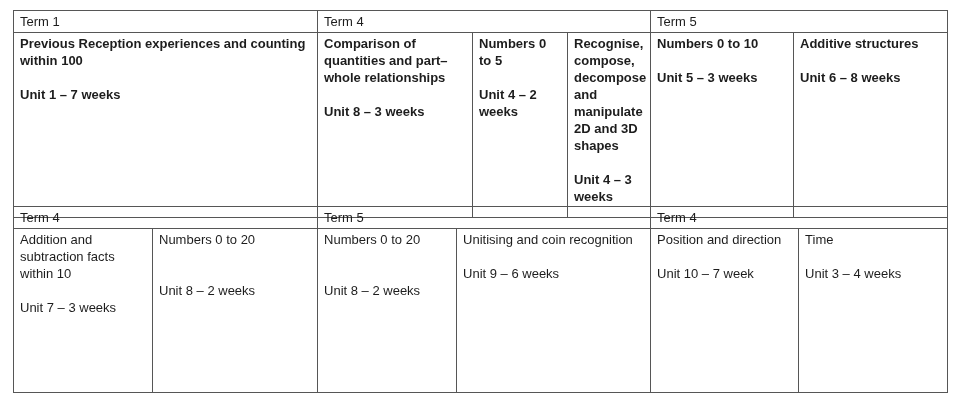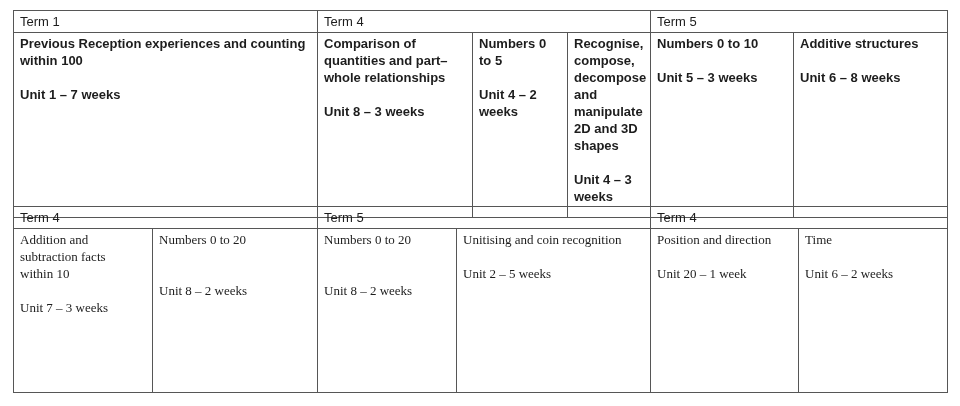--- a/index.html
+++ b/index.html
@@ -32,21 +32,21 @@
     line-height: 17px;
     font-weight: normal;
     padding: 2px 6px;
     white-space: pre-line;
     overflow: hidden;
   }
   #tbl-top   { top: 10px; }
   #tbl-bottom{ top: 206px; }
   tr.hdr  > * { height: 15px; line-height: 15px; }
   tr.body-top    > td { height: 180px; font-weight: bold; }
-  tr.body-bottom > td { height: 159px; font-family: Liberation Serif, serif; }
+  tr.body-bottom > td { height: 159px; }
 </style>
 </head>
 <body>
 
 <div class="page">
 
   <table class="grid" id="tbl-top">
     <colgroup>
       <col style="width:304px">
       <col style="width:155px">
@@ -120,24 +120,24 @@
       <td>Numbers 0 to 20
 
 
 Unit 8 – 2 weeks</td>
       <td>Numbers 0 to 20
 
 
 Unit 8 – 2 weeks</td>
       <td>Unitising and coin recognition
 
-Unit 2 – 5 weeks</td>
+Unit 9 – 6 weeks</td>
       <td>Position and direction
 
-Unit 20 – 1 week</td>
+Unit 10 – 7 week</td>
       <td>Time
 
-Unit 6 – 2 weeks</td>
+Unit 3 – 4 weeks</td>
     </tr>
   </tbody>
     </table>
 
 </div>
 
 </body></html>

